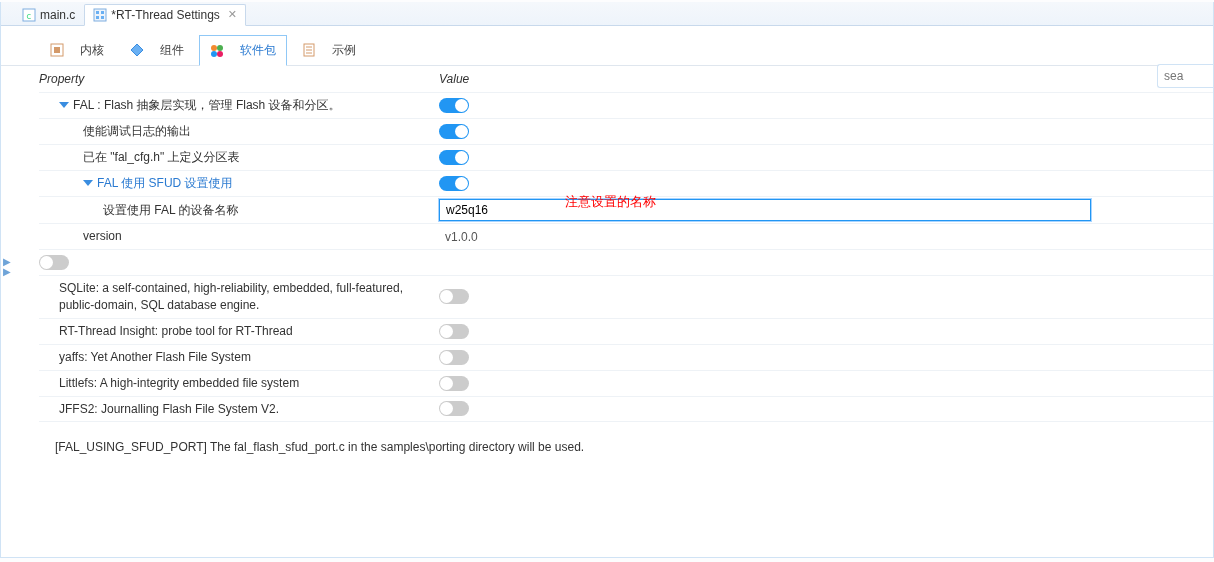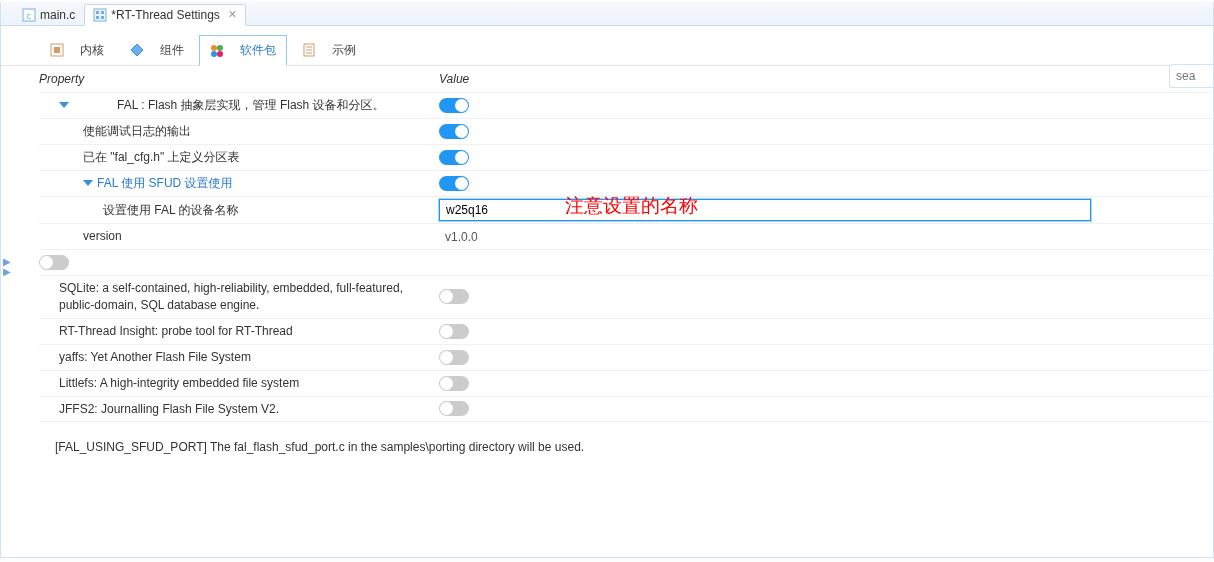--- a/index.html
+++ b/index.html
@@ -9,51 +9,51 @@
     
     .file-tabs { display: flex; align-items: center; height: 24px; background: linear-gradient(#f5f8fc,#eef4fb); border-bottom: 1px solid #c8d9ec; padding-left: 12px; gap: 0; }
     .file-tab { display: flex; align-items: center; gap: 4px; padding: 0 8px; height: 22px; border: 1px solid transparent; border-bottom: none; color: #333; cursor: pointer; position: relative; top: 1px; }
     .file-tab.active { background: #fff; border: 1px solid #c8d9ec; border-bottom: 1px solid #fff; border-top-left-radius: 2px; border-top-right-radius: 2px; }
     .close-x { color: #999; font-size: 11px; margin-left: 4px; }
     
     
     .inner-tabs { display: flex; align-items: center; gap: 4px; padding: 8px 6px 0 38px; border-bottom: 1px solid #dfe6ee; }
     .inner-tab { display: flex; align-items: center; gap: 16px; padding: 6px 10px; color: #444; cursor: pointer; border: 1px solid transparent; border-bottom: none; }
     .inner-tab.active { border: 1px solid #90c8f6; border-bottom: 1px solid #fff; color: #2a7ad1; position: relative; top: 1px; background: #fff; }
-    .search-input { width: 44px; border: 1px solid #d0e3f5; border-right: none; padding: 4px 6px; color: #aaa; font-size: 12px; border-radius: 3px 0 0 3px; }
+    .search-input { width: 56px; border: 1px solid #d0e3f5; border-right: none; padding: 4px 6px; color: #aaa; font-size: 12px; border-radius: 3px 0 0 3px; }
     
     
     .table-wrap { padding: 4px 0 0 38px; }
     .header-row { display: flex; color: #333; font-size: 12px; padding: 2px 0 6px 0; font-style: italic; }
     .col-prop { width: 400px; }
     .col-val { flex: 1; }
     
     .row { display: flex; align-items: center; min-height: 26px; border-top: 1px solid #eef2f6; }
     .row:first-of-type{border-top:none}
     .prop-cell { width: 400px; display: flex; align-items: center; padding: 4px 4px 4px 0; line-height: 1.4; }
     .val-cell { flex: 1; display: flex; align-items: center; padding: 2px 0; }
     
     .tri { display: inline-block; width: 0; height: 0; border-left: 5px solid transparent; border-right: 5px solid transparent; border-top: 6px solid #3a8de0; margin-right: 4px; cursor: pointer; }
-    .ind1 { padding-left: 20px; gap: 44px; }
+    .ind1 { padding-left: 20px; }
     .ind2 { padding-left: 44px; }
     .ind3 { padding-left: 64px; }
     .blue-text { color: #2a7ad1; }
     
     .toggle { position: relative; width: 30px; height: 15px; border-radius: 8px; cursor: pointer; }
     .toggle.on { background: #2196f3; }
     .toggle.off { background: #ccc; }
     .knob { position: absolute; width: 13px; height: 13px; border-radius: 50%; background: #fff; top: 1px; }
     .toggle.on .knob { right: 1px; }
     .toggle.off .knob { left: 1px; }
     
     .text-input-cell { flex: 1; }
     .text-input { width: 652px; max-width: 100%; border: 1px solid #2196f3; outline: 1px solid #a8d4ff; padding: 3px 6px; font-size: 12px; }
     .ver-text { color: #555; padding-left: 6px; }
     
-    .annot { position: absolute; color: #ff0000; font-size: 19px; left: 564px; top: 191px; pointer-events: none; font-family: "SimSun", serif; }
+    .annot { position: absolute; color: #ff0000; font-size: 13px; left: 564px; top: 191px; pointer-events: none; font-family: "SimSun", serif; }
     
     .footer-text { padding: 18px 0 24px 54px; color: #333; }
     
     .left-handle { position: absolute; left: 2px; top: 256px; display:flex; flex-direction:column; gap:2px; cursor:pointer;}
     .chev { color:#6fa4d8; font-size:10px; line-height:8px}
     
     svg { display: block; }
   </style>
 </head>
 <body>

